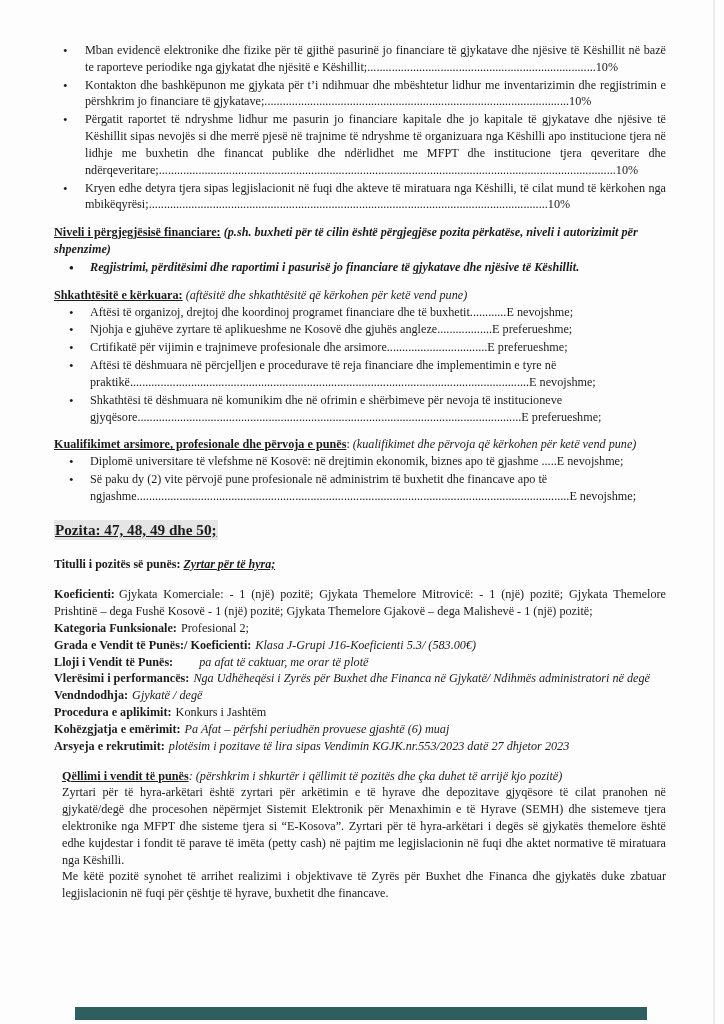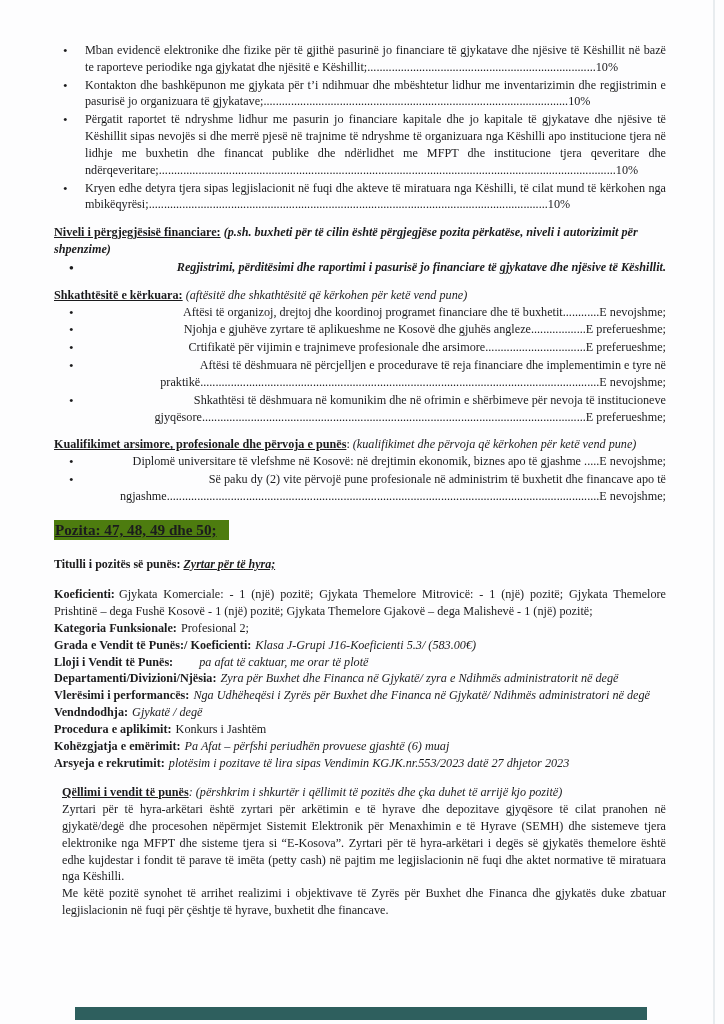--- a/index.html
+++ b/index.html
@@ -7,57 +7,57 @@
     position:relative; width:724px; height:1024px; overflow:hidden;
     background:#fdfdfe;
     font-family:"Liberation Serif", "DejaVu Serif", serif;
     font-size:12.2px; line-height:1.38; color:#1b1b1d;
     box-sizing:border-box; padding:42px 58px 0 54px;
   }
   .right-line { position:absolute; top:0; right:9px; width:2px; height:100%; background:#e8ecef; }
   .bottom-bar { position:absolute; left:75px; bottom:4px; width:572px; height:13px; background:#2e5f5e; }
 
   ul { margin:0; padding:0; list-style:none; }
-  li { position:relative; margin:0 0 1px 0;text-align:right; }
+  li { position:relative; margin:0 0 1px 0; }
   .duties li { padding-left:31px; text-align:justify; }
   .duties li::before { content:"\2022"; position:absolute; left:9px; font-size:13px; }
   .blist li { padding-left:36px; }
   .blist li::before { content:"\2022"; position:absolute; left:15px; font-size:13px; }
   .dots { word-break:break-all; }
 
   .sec { margin:11px 0 0 0; }
   .sh { font-weight:bold; text-decoration:underline; }
   .note { font-style:italic; }
   .note-b { font-style:italic; font-weight:bold; }
   .fin-bullet { margin-top:1px; }
   .fin-bullet li { font-weight:bold; font-style:italic; }
 
   .pozita { margin:15px 0 0 0; font-size:15.2px; font-weight:bold; }
-  .pozita .hl { background:#4d7c0f; text-decoration:underline; padding:1px 12px 2px 1px; }
+  .pozita .hl { background:#e5e5e5; text-decoration:underline; padding:1px 1px 2px 1px; }
 
   .titulli { margin:15px 0 0 0; font-size:12px; font-weight:bold; }
   .job-title { font-style:italic; text-decoration:underline; }
 
   .details { margin-top:14px; }
   .details p { margin:0; text-align:justify; }
   .details b { margin-right:4px; }
   .it { font-style:italic; }
   .gap-val { padding-left:22px; }
 
   .qellimi { margin-top:13px;margin-left:8px; }
   .qellimi p { margin:0; text-align:justify; }
 </style>
 </head>
 <body>
 
 <div class="page">
 
   <ul class="duties">
     <li><span>Mban evidencë elektronike dhe fizike për të gjithë pasurinë jo financiare të gjykatave dhe njësive të Këshillit në bazë te raporteve periodike nga gjykatat dhe njësitë e Këshillit;</span><span class="dots">...........................................................................</span><span>10%</span></li>
-    <li><span>Kontakton dhe bashkëpunon me gjykata për t’i ndihmuar dhe mbështetur lidhur me inventarizimin dhe regjistrimin e pasurisë jo organizuara të gjykatave;</span><span class="dots">....................................................................................................</span><span>10%</span></li>
+    <li><span>Kontakton dhe bashkëpunon me gjykata për t’i ndihmuar dhe mbështetur lidhur me inventarizimin dhe regjistrimin e përshkrim jo financiare të gjykatave;</span><span class="dots">....................................................................................................</span><span>10%</span></li>
     <li><span>Përgatit raportet të ndryshme lidhur me pasurin jo financiare kapitale dhe jo kapitale të gjykatave dhe njësive të Këshillit sipas nevojës si dhe merrë pjesë në trajnime të ndryshme të organizuara nga Këshilli apo institucione tjera në lidhje me buxhetin dhe financat publike dhe ndërlidhet me MFPT dhe institucione tjera qeveritare dhe ndërqeveritare;</span><span class="dots">......................................................................................................................................................</span><span>10%</span></li>
     <li><span>Kryen edhe detyra tjera sipas legjislacionit në fuqi dhe akteve të miratuara nga Këshilli,  të cilat mund të kërkohen nga mbikëqyrësi;</span><span class="dots">...................................................................................................................................</span><span>10%</span></li>
   </ul>
 
   <p class="sec">
     <span class="sh">Niveli i përgjegjësisë financiare:</span>
     <span class="note-b">(p.sh. buxheti për të cilin është përgjegjëse pozita përkatëse, niveli i autorizimit për shpenzime)</span>
   </p>
   <ul class="blist fin-bullet">
     <li>Regjistrimi, përditësimi dhe raportimi i pasurisë jo financiare të gjykatave dhe njësive të Këshillit.</li>
@@ -90,21 +90,20 @@
   <p class="titulli">
     <span>Titulli i pozitës së punës:</span>
     <span class="job-title">Zyrtar për të hyra;</span>
   </p>
 
   <div class="details">
     <p><b>Koeficienti:</b><span>Gjykata Komerciale: - 1 (një) pozitë; Gjykata Themelore Mitrovicë: - 1 (një) pozitë; Gjykata Themelore Prishtinë – dega Fushë Kosovë - 1 (një) pozitë; Gjykata Themelore Gjakovë – dega Malishevë - 1 (një) pozitë;</span></p>
     <p><b>Kategoria Funksionale:</b><span>Profesional 2;</span></p>
     <p><b>Grada e Vendit të Punës:/ Koeficienti:</b><span class="it">Klasa J-Grupi J16-Koeficienti 5.3/ (583.00€)</span></p>
     <p><b>Lloji i Vendit të Punës:</b><span class="it gap-val">pa afat të caktuar, me orar të plotë</span></p>
-    <p><b>Departamenti/Divizioni/Njësia:</b><span class="it">Zyra për Buxhet dhe Financa në Gjykatë/ zyra e Ndihmës administratorit në degë</span></p>
     <p><b>Vlerësimi i performancës:</b><span class="it">Nga Udhëheqësi i Zyrës për Buxhet dhe Financa në Gjykatë/ Ndihmës administratori në degë</span></p>
     <p><b>Vendndodhja:</b><span class="it">Gjykatë / degë</span></p>
     <p><b>Procedura e aplikimit:</b><span>Konkurs i Jashtëm</span></p>
     <p><b>Kohëzgjatja e emërimit:</b><span class="it">Pa Afat – përfshi periudhën provuese gjashtë (6) muaj</span></p>
     <p><b>Arsyeja e rekrutimit:</b><span class="it">plotësim i pozitave të lira sipas Vendimin KGJK.nr.553/2023 datë 27 dhjetor 2023</span></p>
   </div>
 
   <div class="qellimi">
     <p>
       <span class="sh">Qëllimi i vendit të punës</span><span class="it">: </span><span class="note">(përshkrim i shkurtër i qëllimit të pozitës dhe çka duhet të arrijë kjo pozitë)</span>

